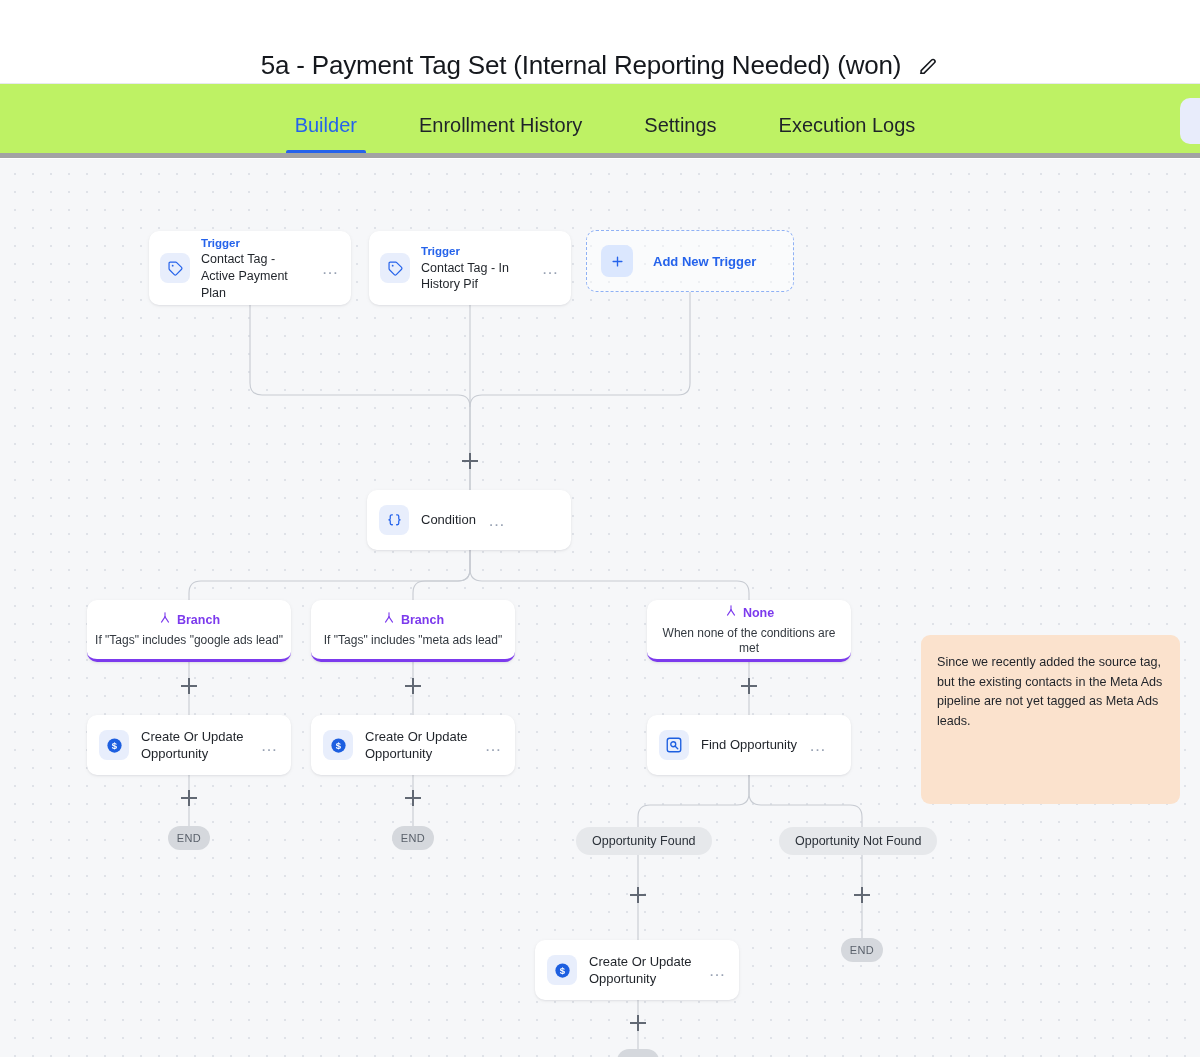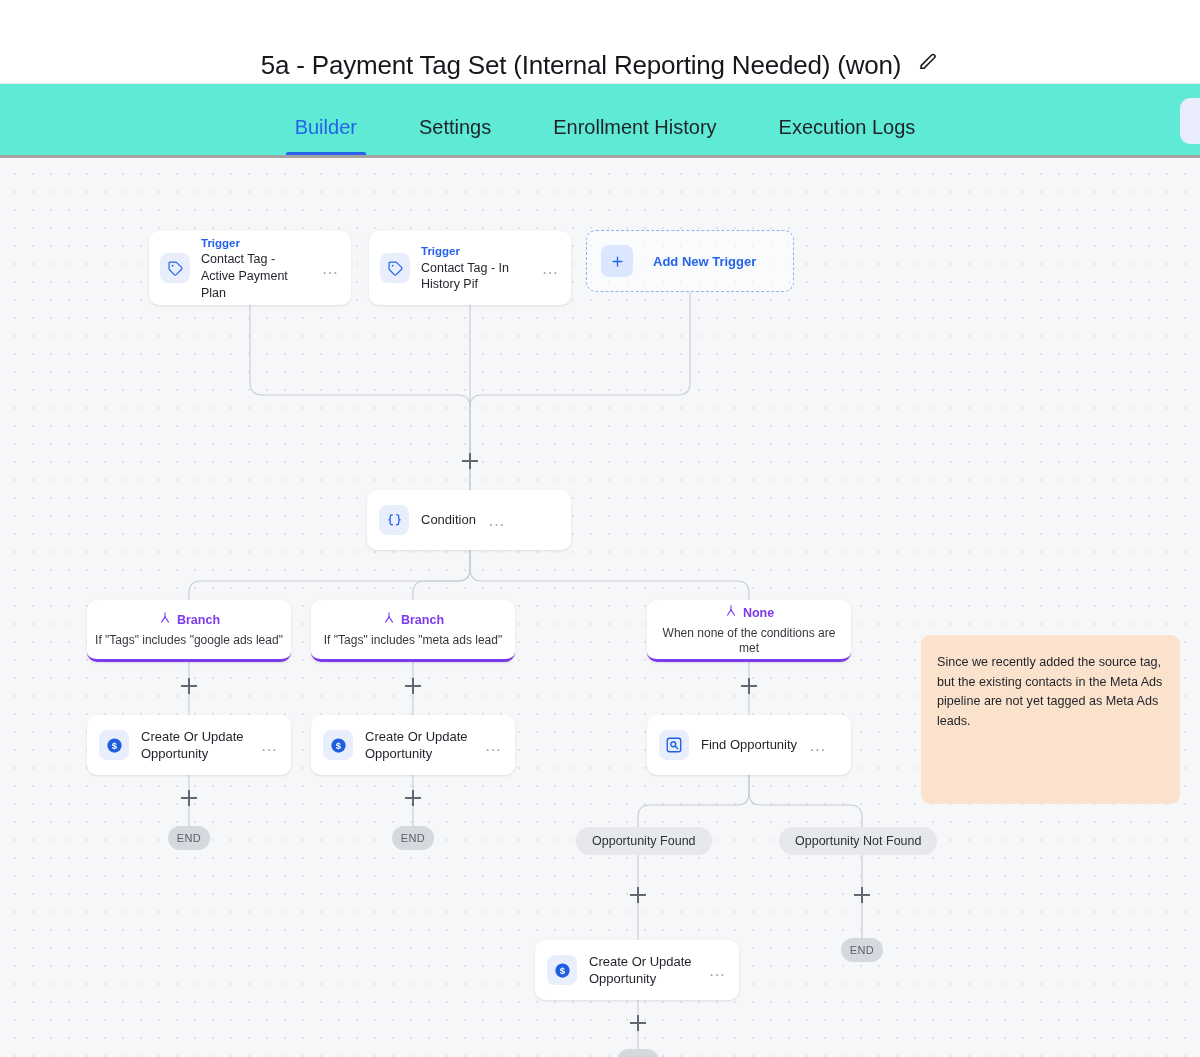--- a/index.html
+++ b/index.html
@@ -10,31 +10,31 @@
     overflow: hidden;
   }
   #app { position: relative; width: 1200px; height: 1057px; }
 
   
   .header {
     position: absolute; left: 0; top: 0; width: 1200px; height: 84px;
     background: #fff; border-bottom: 1px solid #e7e9ee;
     display: flex; align-items: center; justify-content: center;
   }
-  .header-inner { display: flex; align-items: flex-start; gap: 16px; margin-top: 48px; }
+  .header-inner { display: flex; align-items: center; gap: 16px; margin-top: 48px; }
   .page-title {
     font-size: 26px; font-weight: 400; color: #15181d; letter-spacing: -0.2px;
     white-space: nowrap;
   }
   .edit-icon { width: 22px; height: 22px; cursor: pointer; display: block; }
 
   
   .tabbar {
     position: absolute; left: 0; top: 84px; width: 1200px; height: 74px;
-    background: #5eead4; border-bottom: 3px solid #a3a3a3;
+    background: #bef264; border-bottom: 5px solid #a3a3a3;
     display: flex; align-items: flex-end; justify-content: center;
     padding-left: 10px;
   }
   .tabs { display: flex; align-items: flex-end; gap: 0; height: 100%; }
   .tab {
     font-size: 20px; color: #1f2329; padding: 0 31px 18px 31px;
     cursor: pointer; position: relative; white-space: nowrap; line-height: 1;
     display: flex; align-items: flex-end; height: 100%;
   }
   .tab.active { color: #2563eb; font-weight: 400; }
@@ -148,22 +148,22 @@
         <svg viewBox="0 0 24 24" width="22" height="22" fill="none" stroke="#15181d" stroke-width="1.7" stroke-linecap="round" stroke-linejoin="round">
           <path d="M4 20h3.5L19 8.5a2.12 2.12 0 0 0-3-3L4.5 17V20z"></path>
         </svg>
       </span>
     </div>
   </div>
 
   <div class="tabbar">
     <div class="tabs">
       <div class="tab active">Builder</div>
+      <div class="tab">Enrollment History</div>
       <div class="tab">Settings</div>
-      <div class="tab">Enrollment History</div>
       <div class="tab">Execution Logs</div>
     </div>
     <div class="tabbar-edge"></div>
   </div>
 
   <div class="canvas">
 
     <svg class="edges" viewBox="0 0 1200 898" width="1200" height="898">
       <g fill="none" stroke="#c7cbd2" stroke-width="1.1">
 

